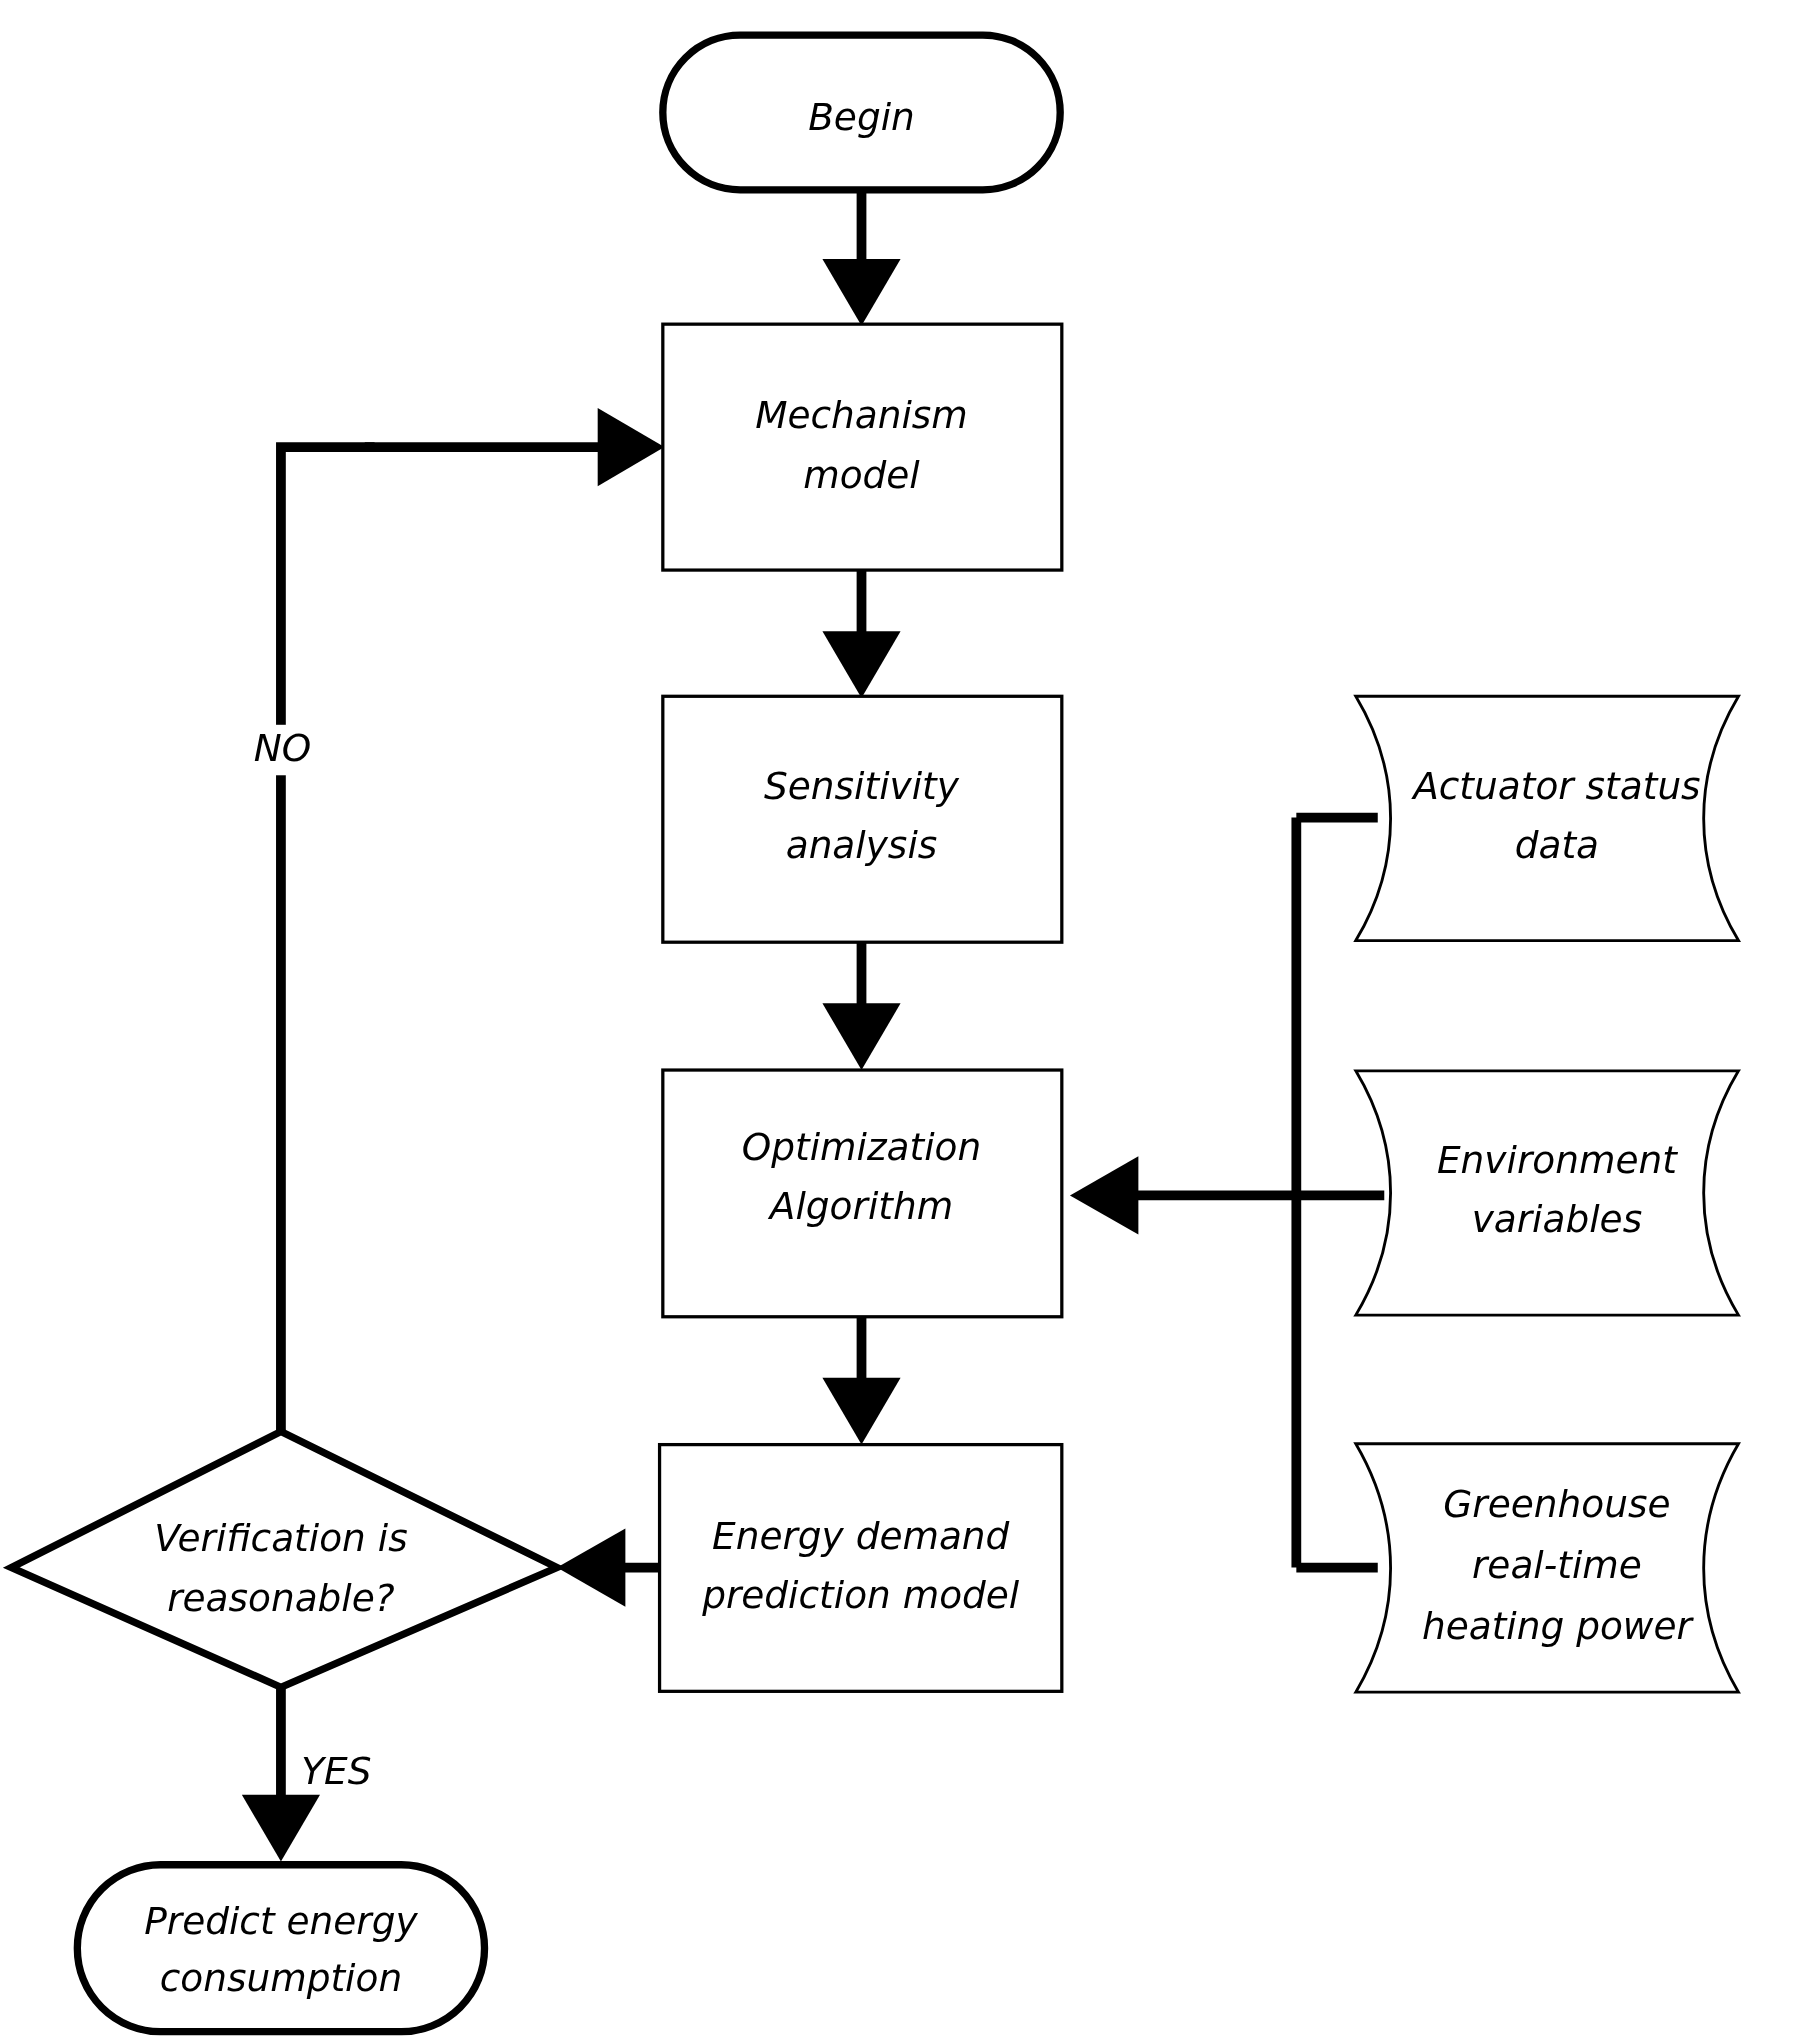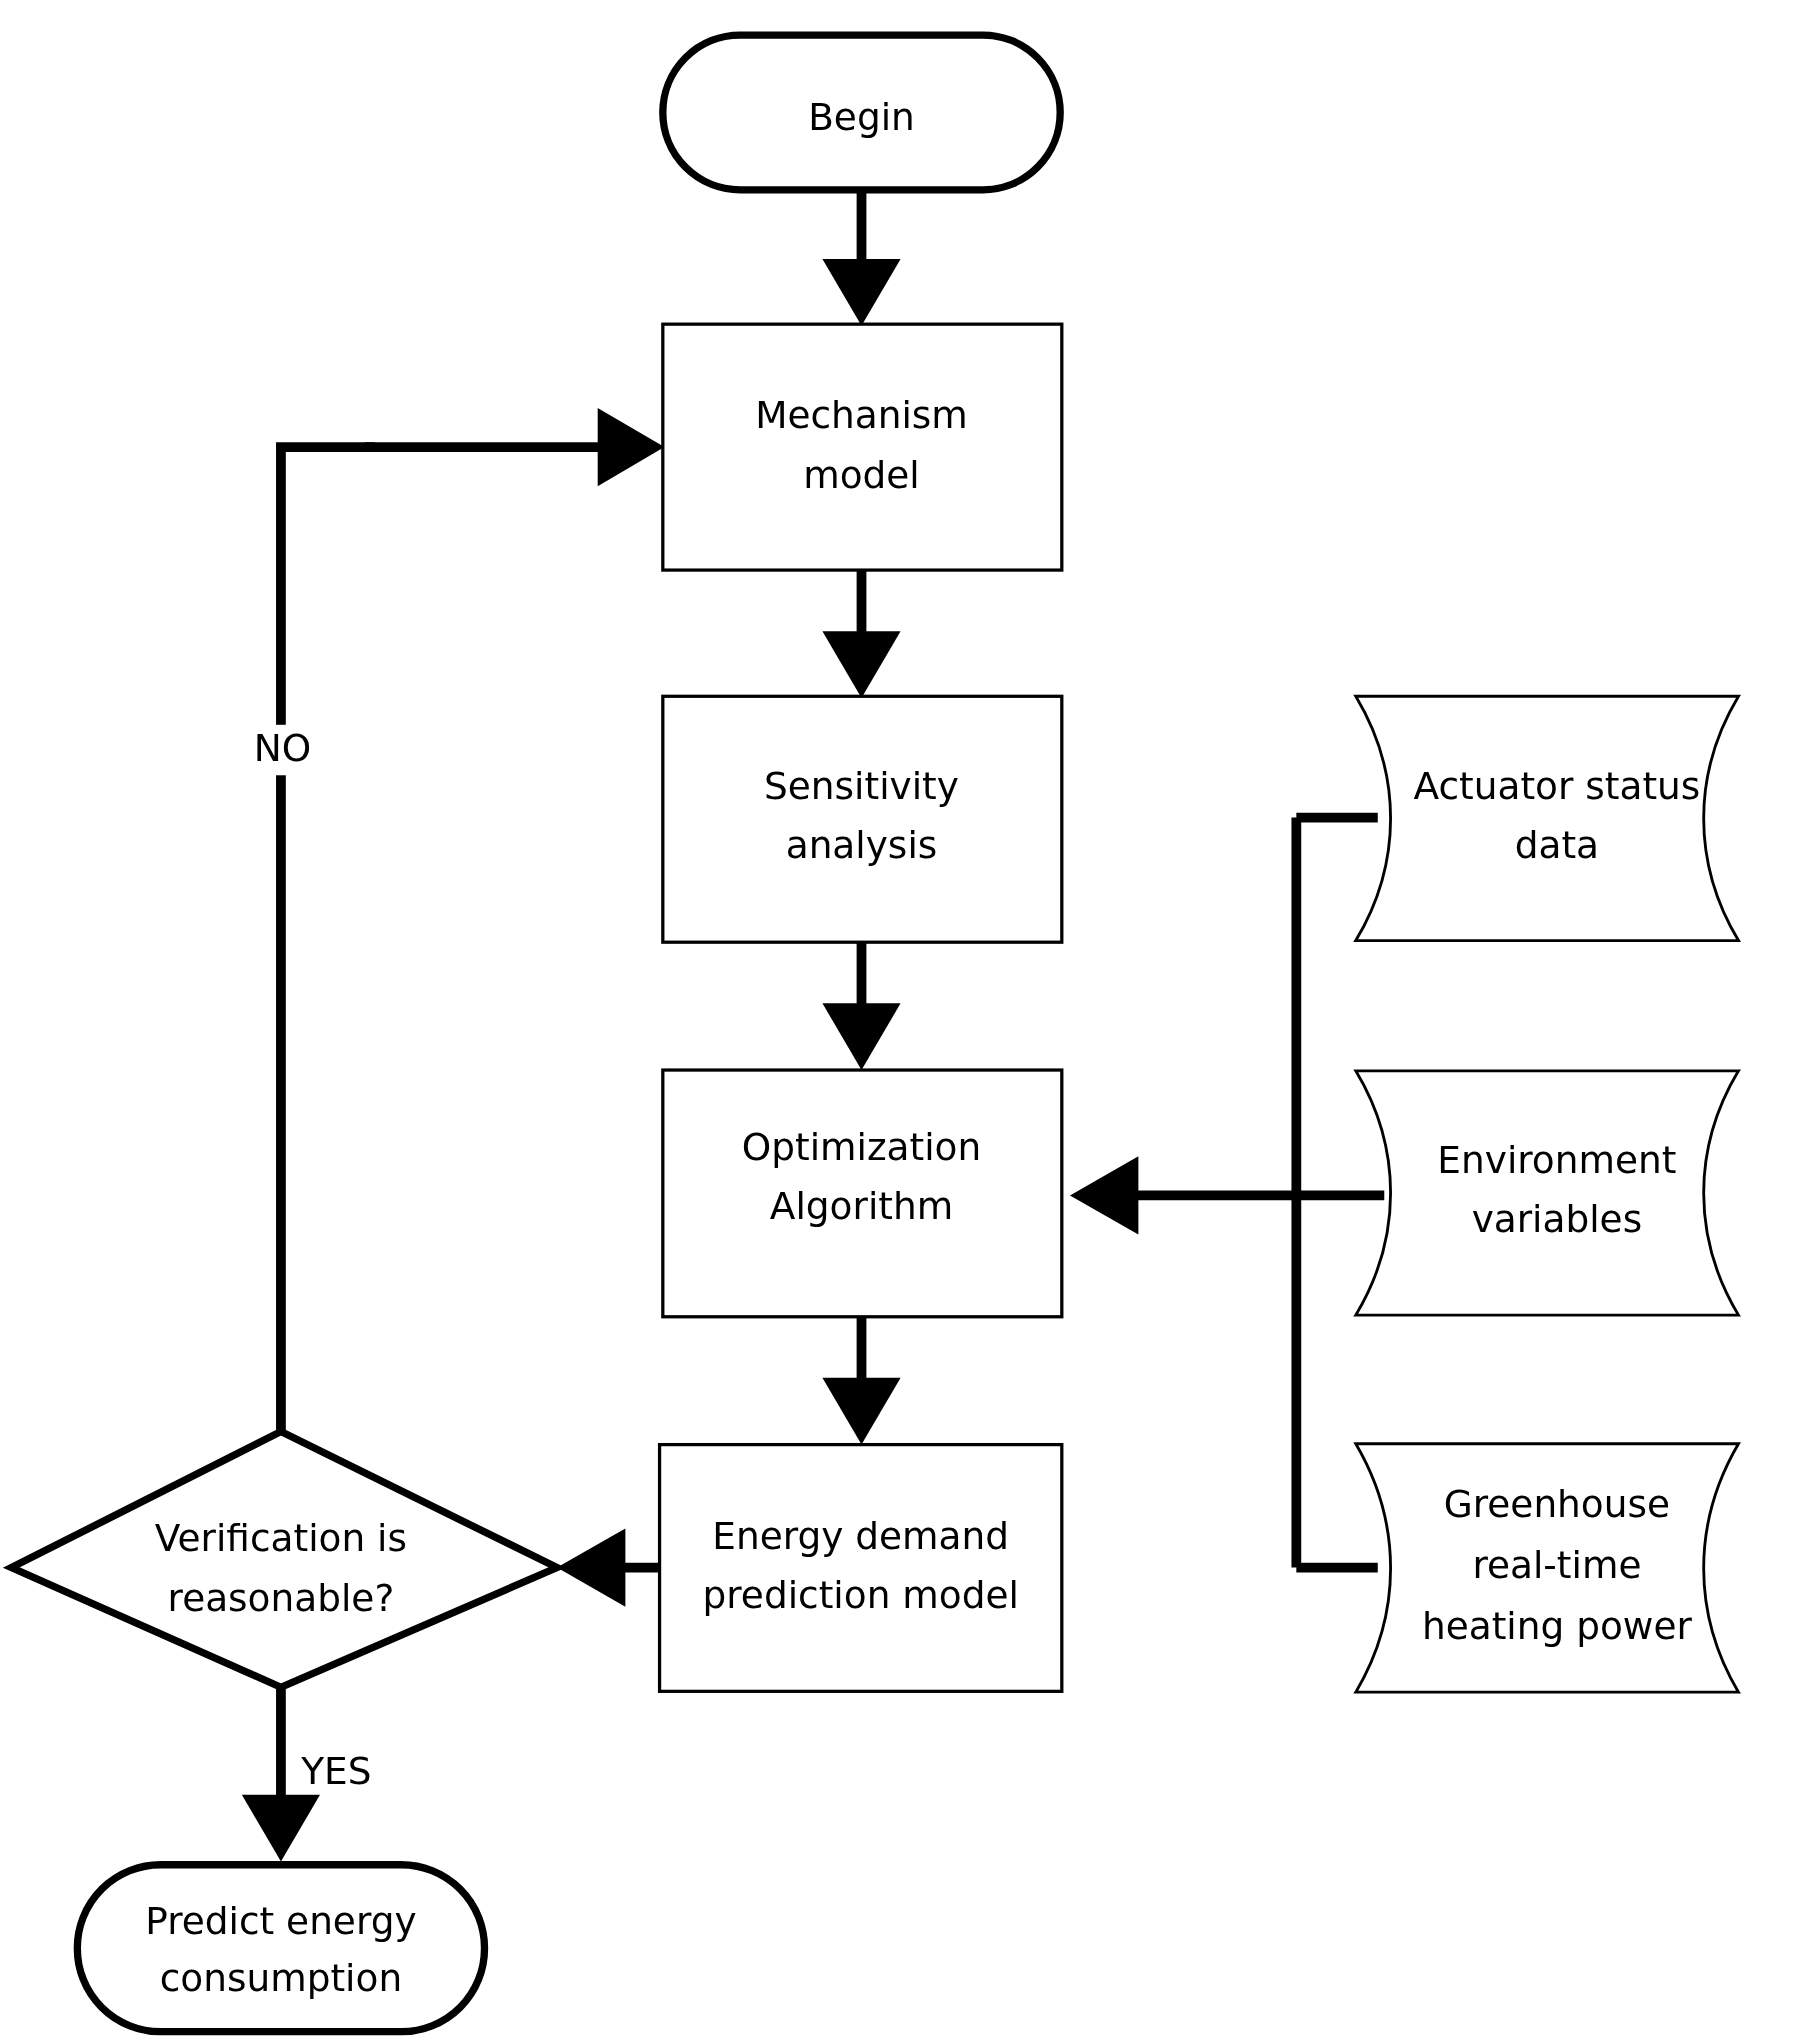--- a/index.html
+++ b/index.html
@@ -10,20 +10,21 @@
   }
   body {
     font-family: "DejaVu Sans", sans-serif;
   }
   #flowchart-root {
     position: relative;
     width: 1802px;
     height: 2044px;
     background: #ffffff;
     overflow: hidden;
+    font-style: italic;
   }
   svg.flow-svg {
     display: block;
     width: 1802px;
     height: 2044px;
   }
   .shape-outline {
     fill: #ffffff;
     stroke: #000000;
     stroke-width: 4;

